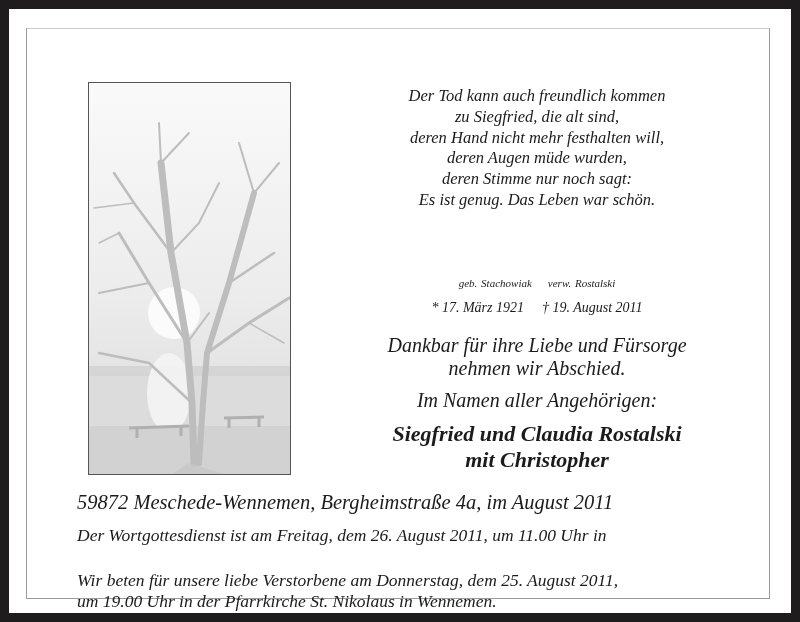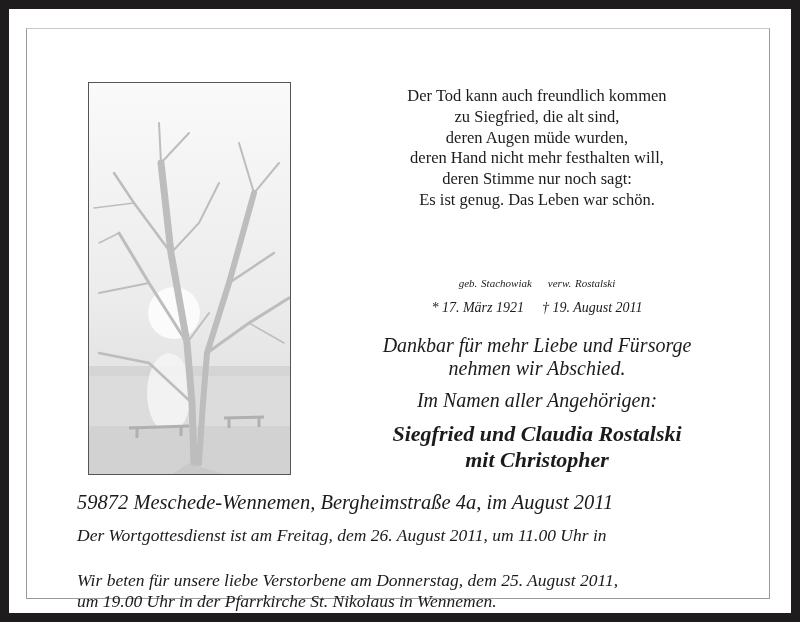--- a/index.html
+++ b/index.html
@@ -25,21 +25,21 @@
       border: 1px solid #555;
       box-sizing: border-box;
       overflow: hidden;
       background: linear-gradient(180deg, #fafafa 0%, #f2f2f2 30%, #ececec 55%, #e4e4e4 74%, #d8d8d8 78%, #dedede 85%, #cfcfcf 100%);
     }
     .photo svg { position: absolute; left: 0; top: 0; }
     .right-col {
       position: absolute; left: 330px; width: 360px; text-align: center;
     }
     .poem {
-      top: 57px; font-size: 16.5px; line-height: 20.8px;
+      top: 57px; font-style: italic; font-size: 16.5px; line-height: 20.8px;
     }
     .poem div { white-space: nowrap; }
     .name {
       top: 200px; font-style: italic; font-weight: bold; font-size: 35px; line-height: 40px;
       letter-spacing: 0.3px;
     }
     .maiden {
       top: 244px; font-style: italic; font-size: 11px; line-height: 20px; word-spacing: 1px;
     }
     .maiden .gap { display: inline-block; width: 16px; }
@@ -112,37 +112,37 @@
           <path d="M140 335 L140 345 M170 334 L170 344"></path>
         </g>
 
         <path d="M100 380 L140 393 L80 393 Z" fill="#c4c4c4" opacity="0.7"></path>
       </svg>
     </div>
 
     <div class="right-col poem">
       <div>Der Tod kann auch freundlich kommen</div>
       <div>zu Siegfried, die alt sind,</div>
+      <div>deren Hand nicht mehr festhalten will,</div>
       <div>deren Augen müde wurden,</div>
-      <div>deren Hand nicht mehr festhalten will,</div>
       <div>deren Stimme nur noch sagt:</div>
       <div>Es ist genug. Das Leben war schön.</div>
     </div>
 
 
     <div class="right-col maiden">
       <span>geb. Stachowiak</span><span class="gap"></span><span>verw. Rostalski</span>
     </div>
 
     <div class="right-col dates">
       <span>* 17. März 1921</span><span class="gap"></span><span>† 19. August 2011</span>
     </div>
 
     <div class="right-col thanks">
-      <div>Dankbar für mehr Liebe und Fürsorge</div>
+      <div>Dankbar für ihre Liebe und Fürsorge</div>
       <div>nehmen wir Abschied.</div>
     </div>
 
     <div class="right-col behalf">Im Namen aller Angehörigen:</div>
 
     <div class="right-col family">
       <div>Siegfried und Claudia Rostalski</div>
       <div>mit Christopher</div>
     </div>
 

